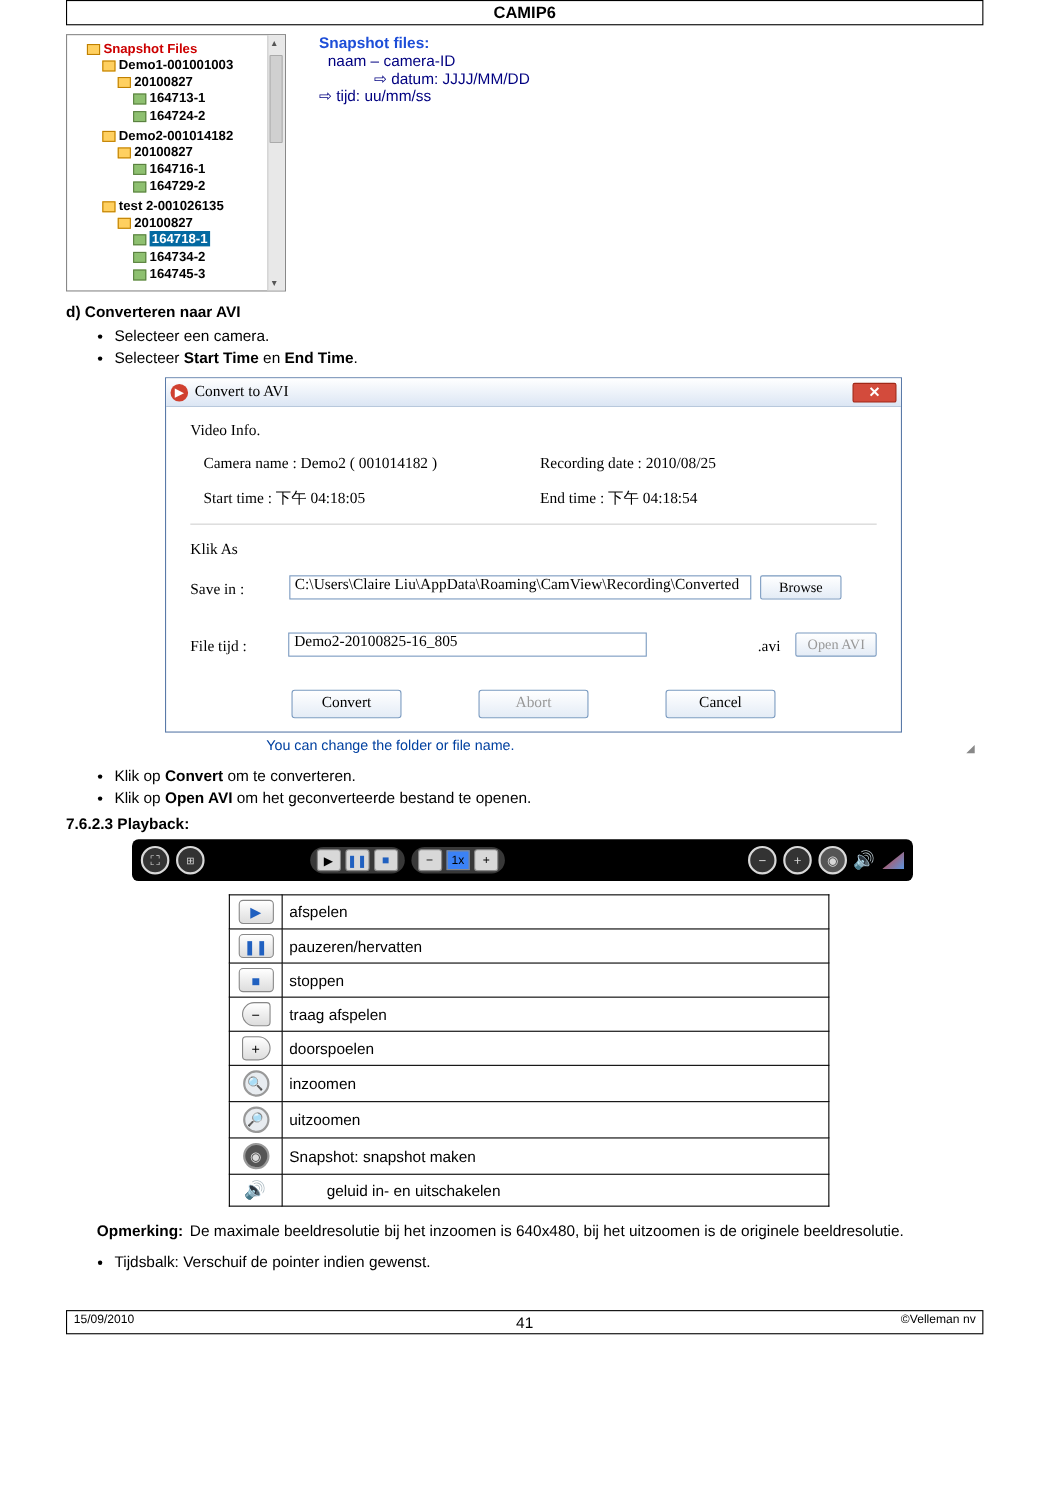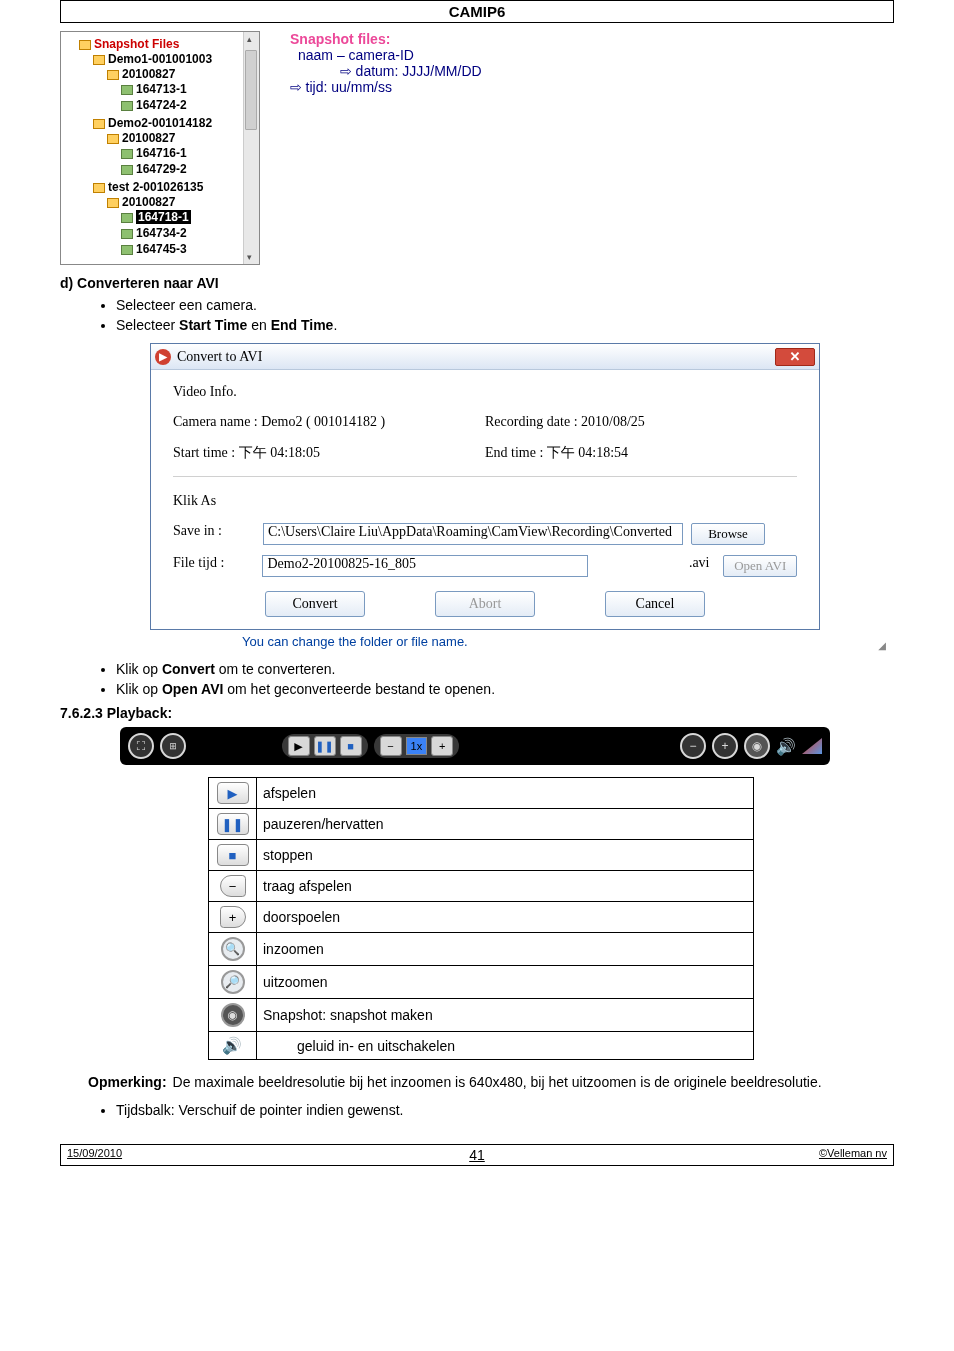--- a/index.html
+++ b/index.html
@@ -9,47 +9,47 @@
   .top-row { display: flex; gap: 30px; margin-bottom: 10px; }
   .tree-panel { border: 1px solid #888; width: 200px; font-family: Tahoma, sans-serif; font-size: 12px; padding: 4px 0 4px 4px; position: relative; }
   .tree-scroll { position: absolute; right: 0; top: 0; bottom: 0; width: 16px; background: #e8e8e8; border-left: 1px solid #ccc; }
   .tree-scroll::before { content: "▴"; position: absolute; top: 2px; left: 3px; font-size: 9px; color: #555; }
   .tree-scroll::after { content: "▾"; position: absolute; bottom: 2px; left: 3px; font-size: 9px; color: #555; }
   .tree-thumb { position: absolute; right: 2px; top: 18px; width: 12px; height: 80px; background: #d0d0d0; border: 1px solid #aaa; border-radius: 1px; }
   .tree-root { color: #c00; font-weight: bold; }
   .tree-folder { color: #000; }
   .tree-date { color: #000; }
   .tree-file { color: #000; }
-  .tree-selected { background: #000000; color: #fff; padding: 0 2px; }
+  .tree-selected { background: #0369a1; color: #fff; padding: 0 2px; }
   .tree ul { list-style: none; padding-left: 14px; }
   .tree li { padding: 1px 0; white-space: nowrap; }
   .tree .ico { display: inline-block; width: 12px; height: 10px; margin-right: 3px; vertical-align: middle; }
   .ico-folder { background: #ffd060; border: 1px solid #c08000; }
   .ico-file { background: #8ec070; border: 1px solid #5a8040; }
   .desc { font-size: 14px; }
-  .desc .title { font-weight: bold; color: #ec4899; }
+  .desc .title { font-weight: bold; color: #1d4ed8; }
   .desc .sub { color: #000080; }
   .section-head { font-weight: bold; margin: 6px 0 4px 0; font-size: 14px; }
-  ul.bul { list-style: disc; margin-left: 56px; }
+  ul.bul { list-style: disc; margin-left: 44px; }
   ul.bul li { padding: 2px 0; font-size: 14px; }
 
   
   .dlg-wrap { margin: 8px 0 4px 90px; }
   .dlg { border: 1px solid #5a7aa8; width: 670px; font-family: "Times New Roman", serif; background: #fff; }
   .dlg-title { background: linear-gradient(#fff, #dce6f4); height: 26px; display: flex; align-items: center; padding: 0 4px; border-bottom: 1px solid #b8c8dc; font-size: 14px; }
   .dlg-title .tico { width: 16px; height: 16px; border-radius: 50%; background: #d04030; margin-right: 6px; display: flex; align-items: center; justify-content: center; color: #fff; font-size: 10px; font-weight: bold; }
   .dlg-title .spacer { flex: 1; }
   .dlg-close { width: 40px; height: 18px; background: #d34b3c; border: 1px solid #a02818; border-radius: 2px; color: #fff; display: flex; align-items: center; justify-content: center; font-weight: bold; font-size: 13px; }
   .dlg-body { padding: 14px 22px 12px 22px; font-size: 14px; }
   .dlg-sect-title { margin-bottom: 14px; }
-  .dlg-row { display: flex; margin-bottom: 14px; }
+  .dlg-row { display: flex; margin-bottom: 14px; margin-left: 12px; }
   .dlg-row .left { width: 50%; }
   .dlg-row .right { width: 50%; }
   .dlg-hr { border: none; border-top: 1px solid #d0d0d0; margin: 10px 0 16px 0; }
-  .dlg-form-row { display: flex; align-items: flex-start; margin-bottom: 10px; gap: 8px; }
+  .dlg-form-row { display: flex; align-items: flex-end; margin-bottom: 30px; gap: 8px; }
   .dlg-label { width: 82px; }
   .dlg-input { border: 1px solid #7a9ac0; height: 22px; padding: 0 4px; font-family: "Times New Roman", serif; font-size: 14px; overflow: hidden; white-space: nowrap; }
   .dlg-btn { width: 74px; height: 22px; border: 1px solid #7a9ac0; background: linear-gradient(#fff,#e4ecf6); text-align: center; line-height: 20px; font-size: 13px; border-radius: 2px; }
   .dlg-btn.dis { color: #999; }
   .dlg-action-row { display: flex; justify-content: center; gap: 70px; margin-top: 14px; }
   .dlg-action-btn { width: 100px; height: 26px; border: 1px solid #7a9ac0; background: linear-gradient(#fff,#e4ecf6); text-align: center; line-height: 24px; font-size: 14px; border-radius: 3px; }
   .dlg-action-btn.dis { color: #999; }
   .dlg-note { color: #0040a0; font-size: 13px; margin: 4px 0 0 92px; position: relative; }
   .dlg-corner { position: absolute; right: 8px; bottom: -2px; font-size: 10px; color: #888; }
 
@@ -70,21 +70,21 @@
   .ptable .ibtn { display: inline-flex; align-items: center; justify-content: center; width: 32px; height: 22px; border: 1px solid #888; border-radius: 4px; background: linear-gradient(#fff,#ddd); font-size: 13px; }
   .ptable .iround { width: 24px; height: 24px; border: 2px solid #999; border-radius: 50%; display: inline-flex; align-items: center; justify-content: center; background: #e8ecf0; font-size: 12px; }
   .ptable .ispk { display: inline-block; font-size: 16px; color: #d08000; }
   .ptable .ispk-wrap { display: inline-flex; align-items: center; gap: 6px; }
   .ptable .iplaytri { color: #2060c0; }
 
   .note-block { margin: 14px 0 10px 28px; font-size: 14px; display: flex; }
   .note-block .lbl { font-weight: bold; white-space: nowrap; }
   .note-block .txt { margin-left: 6px; }
 
-  .footer { border: 1px solid #000; margin-top: 24px; display: flex; font-size: 11px; padding: 2px 6px; text-decoration: underline; }
+  .footer { border: 1px solid #000; margin-top: 34px; display: flex; font-size: 11px; padding: 2px 6px; }
   .footer .l { width: 33%; }
   .footer .c { width: 34%; text-align: center; font-size: 14px; }
   .footer .r { width: 33%; text-align: right; }
 </style>
 </head>
 <body>
 
 <div class="page">
   <div class="header-box">CAMIP6</div>
 

